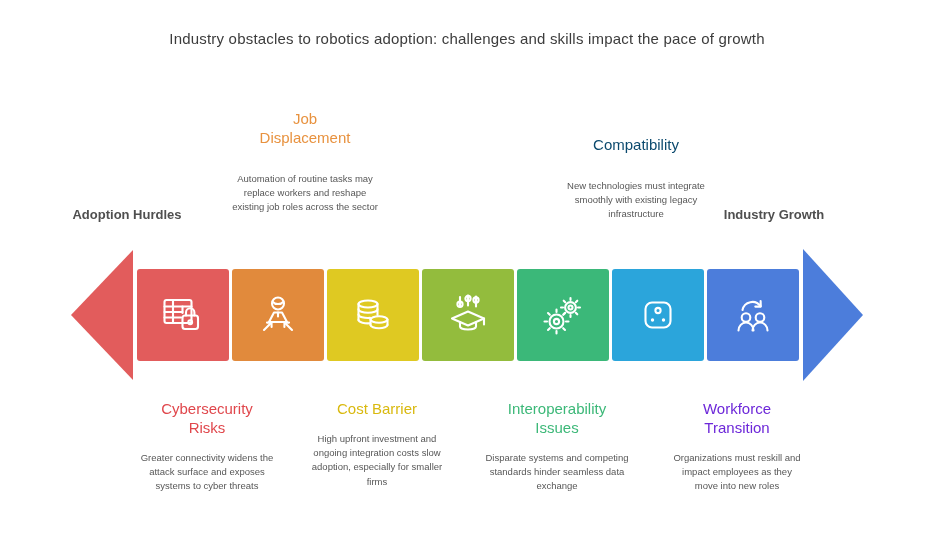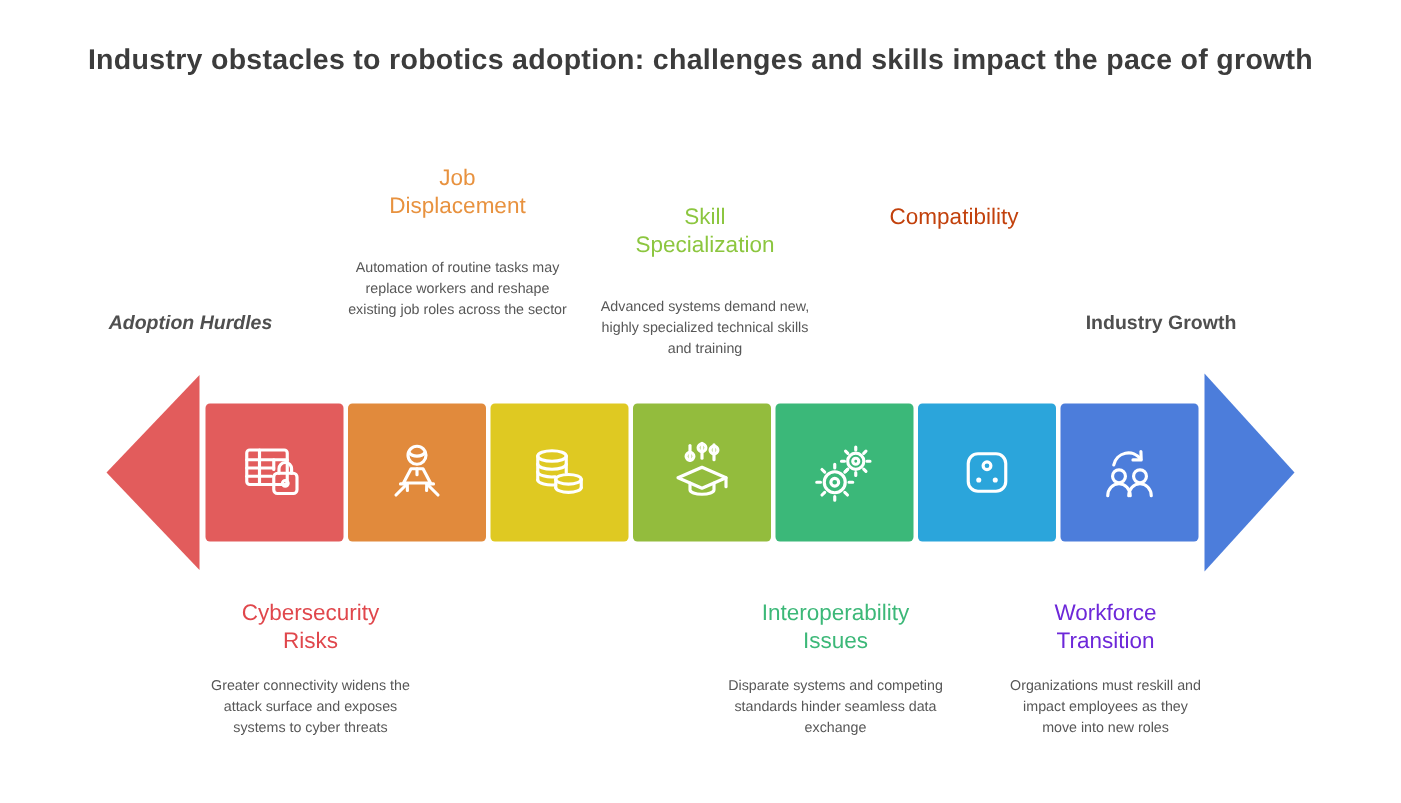--- a/index.html
+++ b/index.html
@@ -2,21 +2,21 @@
 <html><head>
 <meta charset="utf-8">
 <style>
   html,body{margin:0;padding:0;background:#ffffff;}
   .stage{
     position:relative;width:934px;height:535px;background:#ffffff;overflow:hidden;
     font-family:"Liberation Sans", sans-serif;
   }
   .title{
     position:absolute;top:30px;left:0;width:100%;text-align:center;
-    font-size:19px;font-weight:bold;color:#3c3c3c;margin:0;letter-spacing:.2px;
+    font-size:15px;font-weight:normal;color:#3c3c3c;margin:0;letter-spacing:.2px;
   }
   .callout{position:absolute;transform:translateX(-50%);text-align:center;}
   .callout h3{margin:0 auto;font-size:15px;font-weight:normal;line-height:1.25;}
   .callout p{margin:0 auto;font-size:9.5px;line-height:1.5;color:#575757;}
   .callout.top p{margin-top:24px;}
   .callout.bottom p{margin-top:13px;}
   .endlabel{
     position:absolute;transform:translateX(-50%);font-size:13px;font-weight:bold;
     color:#4f4f4f;white-space:nowrap;
   }
@@ -38,28 +38,27 @@
 
 <div class="stage">
 
   <h1 class="title">Industry obstacles to robotics adoption: challenges and skills impact the pace of growth</h1>
 
   <div class="callout top" style="left:305px;top:110px;width:150px;">
     <h3 style="max-width: 105px; color: rgb(232, 146, 63);">Job Displacement</h3>
     <p style="max-width:148px;">Automation of routine tasks may replace workers and reshape existing job roles across the sector</p>
   </div>
   <div class="callout top" style="left:470px;top:136px;width:150px;">
-    <h3 style="max-width: 120px; color: rgb(140, 198, 63);">Skill Specialization</h3>
-    <p style="max-width:148px;">Advanced systems demand new, highly specialized technical skills and training</p>
   </div>
   <div class="callout top" style="left:636px;top:136px;width:150px;">
-    <h3 style="max-width: 130px; color: #c2410c;">Compatibility</h3>
+    <h3 style="max-width: 130px; color: #0c4a6e;">Compatibility</h3>
+    <p style="max-width:148px;">New technologies must integrate smoothly with existing legacy infrastructure</p>
   </div>
 
-  <div class="endlabel" style="left:127px;top:207px;font-style:italic;">Adoption Hurdles</div>
+  <div class="endlabel" style="left:127px;top:207px;">Adoption Hurdles</div>
   <div class="endlabel" style="left:774px;top:207px;">Industry Growth</div>
 
   <div class="arrow-row">
 
     <svg class="head" width="64" height="136" viewBox="0 0 64 136">
       <polygon points="63,3 63,133 1,68" style="fill: rgb(226, 92, 92);"></polygon>
     </svg>
 
     <div class="seg" style="background-color: rgb(226, 92, 92);">
       <svg width="48" height="48" viewBox="0 0 48 48">
@@ -165,20 +164,24 @@
     <svg class="head" width="62" height="140" viewBox="0 0 62 140">
       <polygon points="1,4 61,70 1,136" style="fill: rgb(76, 125, 219);"></polygon>
     </svg>
 
   </div>
 
   <div class="callout bottom" style="left:207px;top:400px;width:155px;">
     <h3 style="max-width: 115px; color: rgb(224, 71, 76);">Cybersecurity Risks</h3>
     <p style="max-width:150px;">Greater connectivity widens the attack surface and exposes systems to cyber threats</p>
   </div>
+  <div class="callout bottom" style="left:377px;top:400px;width:150px;">
+    <h3 style="max-width: 120px; color: rgb(217, 185, 15);">Cost Barrier</h3>
+    <p style="max-width:145px;">High upfront investment and ongoing integration costs slow adoption, especially for smaller firms</p>
+  </div>
   <div class="callout bottom" style="left:557px;top:400px;width:155px;">
     <h3 style="max-width: 140px; color: rgb(60, 184, 120);">Interoperability Issues</h3>
     <p style="max-width:150px;">Disparate systems and competing standards hinder seamless data exchange</p>
   </div>
   <div class="callout bottom" style="left:737px;top:400px;width:140px;">
     <h3 style="max-width: 100px; color: #6d28d9;">Workforce Transition</h3>
     <p style="max-width:130px;">Organizations must reskill and impact employees as they move into new roles</p>
   </div>
 
 </div>

